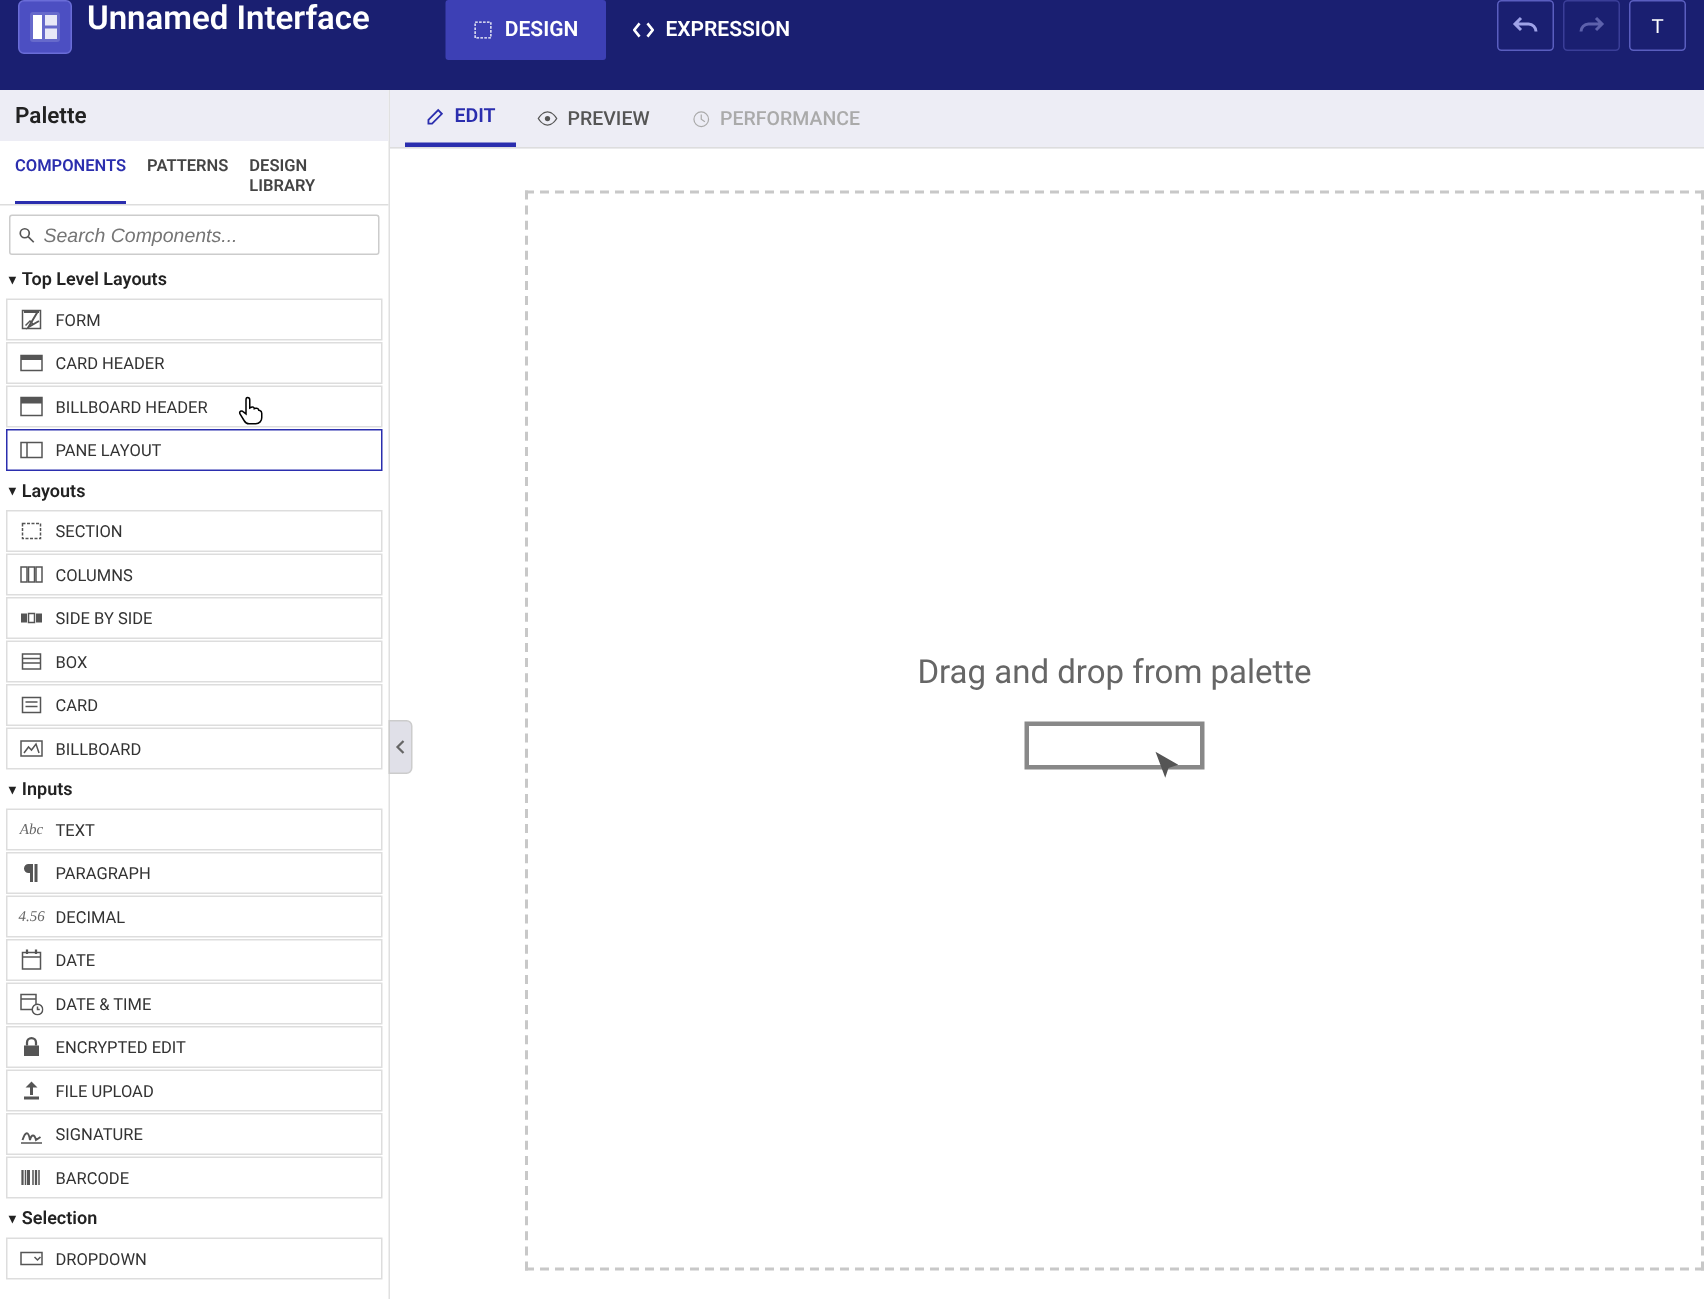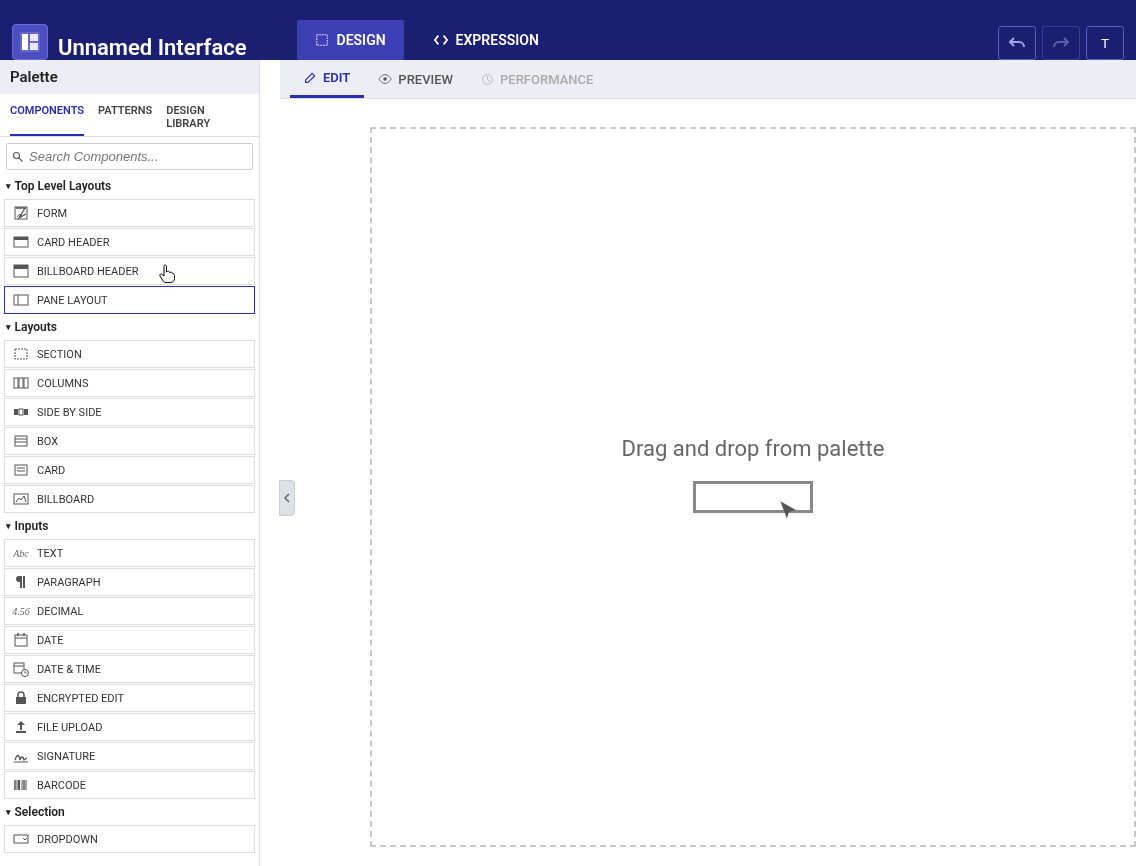--- a/index.html
+++ b/index.html
@@ -3,34 +3,34 @@
 <meta charset="utf-8">
 <style>
 * { box-sizing: border-box; margin: 0; padding: 0; }
 html, body { height: 100%; font-family: -apple-system, BlinkMacSystemFont, "Segoe UI", Roboto, Arial, sans-serif; background: #fff; overflow: hidden; }
 
 
 .top-header {
   height: 60px;
   background: #1a1f71;
   display: flex;
-  align-items: flex-end;
+  align-items: flex-start;
   padding: 0 12px;
   gap: 10px;
 }
 .app-icon {
   width: 36px; height: 36px;
   background: #4c4fc2;
   border-radius: 4px;
   display: flex; align-items: center; justify-content: center;
   border: 1px solid #6a6dd8;
 }
 .app-icon svg { width: 24px; height: 24px; }
 .app-title { color: #fff; font-size: 22px; font-weight: 600; margin-right: 40px; }
-.mode-tabs { display: flex; gap: 12px; }
+.mode-tabs { display: flex; }
 .mode-tab {
   height: 40px; padding: 0 18px;
   display: flex; align-items: center; gap: 8px;
   color: #ffffff; font-size: 14px; font-weight: 600;
   cursor: pointer;
 }
 .mode-tab.active { background: #3d40b5; color: #fff; border-radius: 2px; }
 .mode-tab svg { width: 14px; height: 14px; }
 .top-right {
   margin-left: auto;
@@ -41,21 +41,21 @@
   border: 1px solid #5a5ebf;
   background: transparent;
   border-radius: 3px;
   display: flex; align-items: center; justify-content: center;
   color: #9fa3e8;
   cursor: pointer;
 }
 .top-btn.disabled { opacity: 0.5; }
 
 
-.main { display: flex; height: calc(100% - 60px); gap: 20px; }
+.main { display: flex; height: calc(100% - 60px); }
 .sidebar { width: 260px; background: #fff; display: flex; flex-direction: column; border-right: 1px solid #e0e0e0; }
 .palette-header { background: #ededf5; padding: 8px 10px; font-size: 15px; font-weight: 600; color: #222; }
 .palette-tabs { display: flex; gap: 14px; padding: 6px 10px 0; border-bottom: 1px solid #ddd; font-size: 11px; font-weight: 600; }
 .palette-tab { padding: 4px 0 6px; color: #444; cursor: pointer; }
 .palette-tab.active { color: #2b2eae; border-bottom: 2px solid #2b2eae; }
 .search-box { margin: 6px 6px 4px; position: relative; }
 .search-box input {
   width: 100%; padding: 5px 6px 5px 22px;
   border: 1px solid #ccc; border-radius: 2px;
   font-style: italic; font-size: 13px; color: #555;

